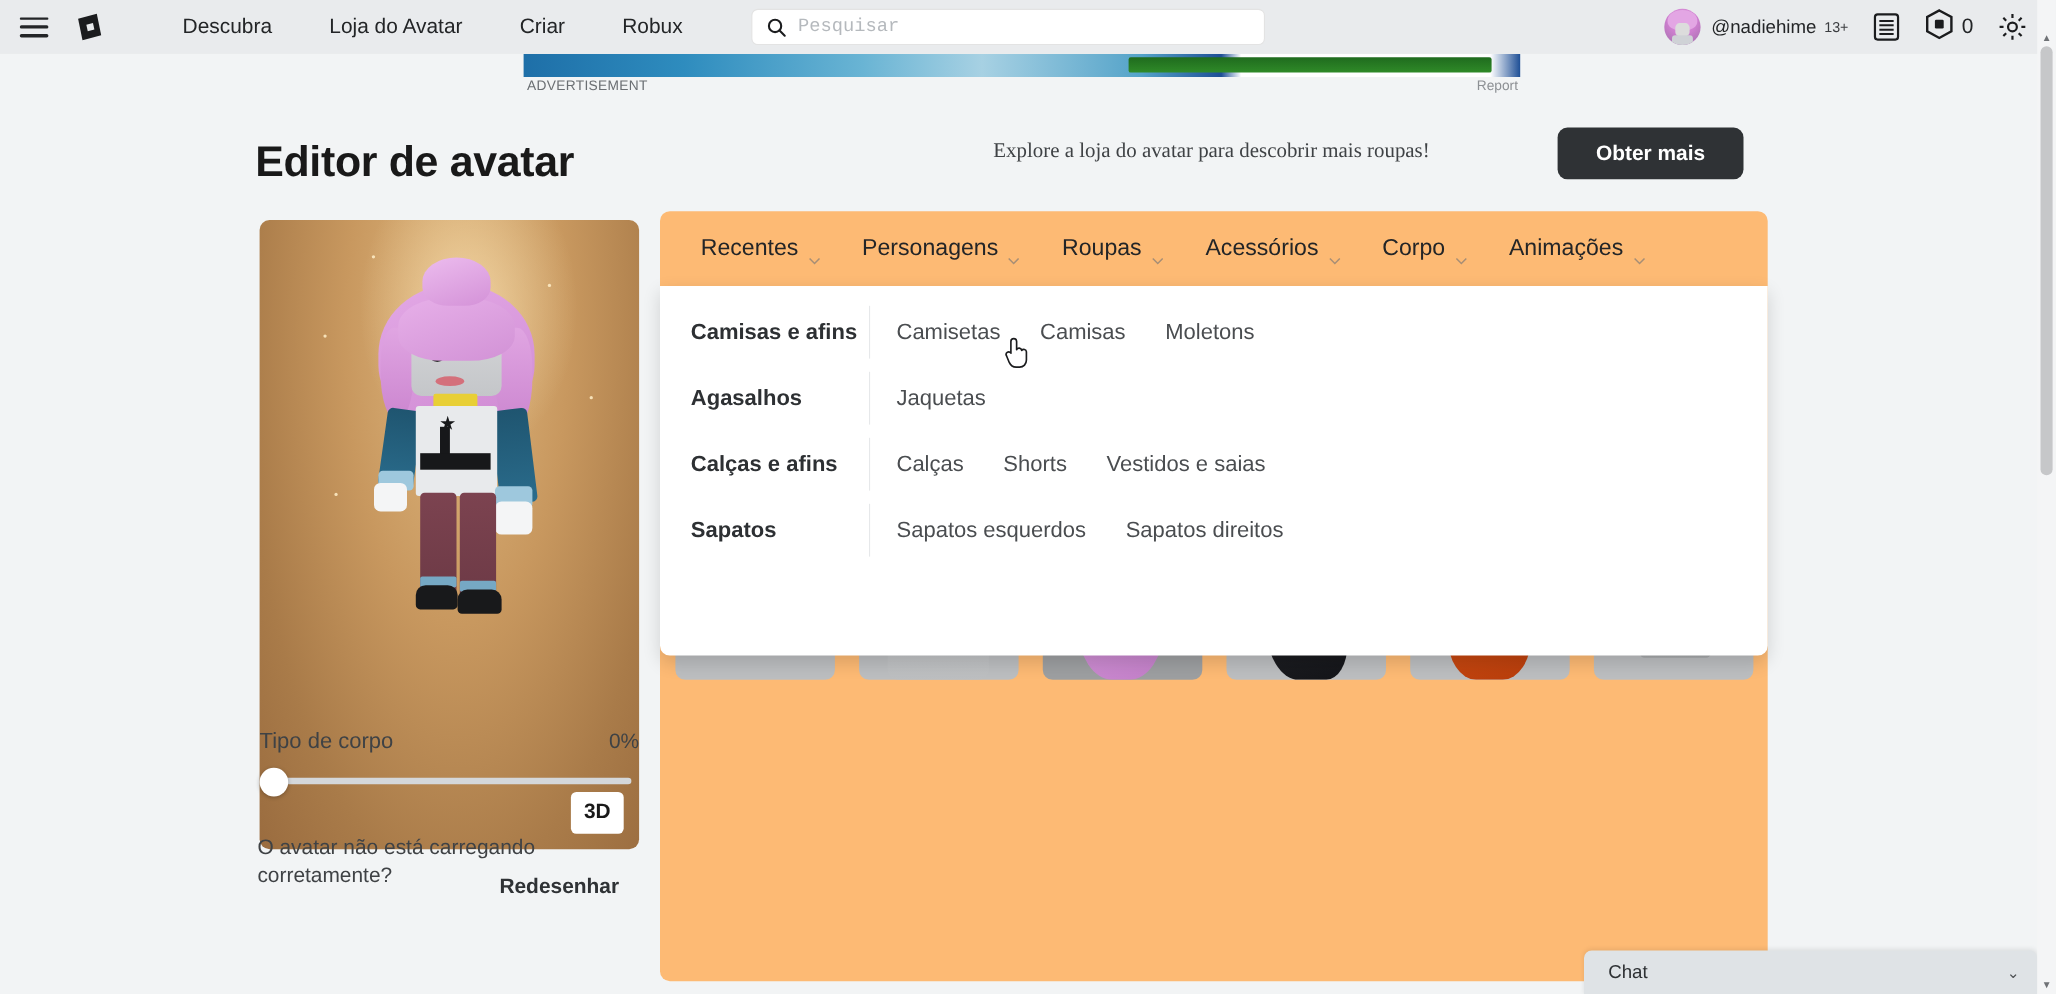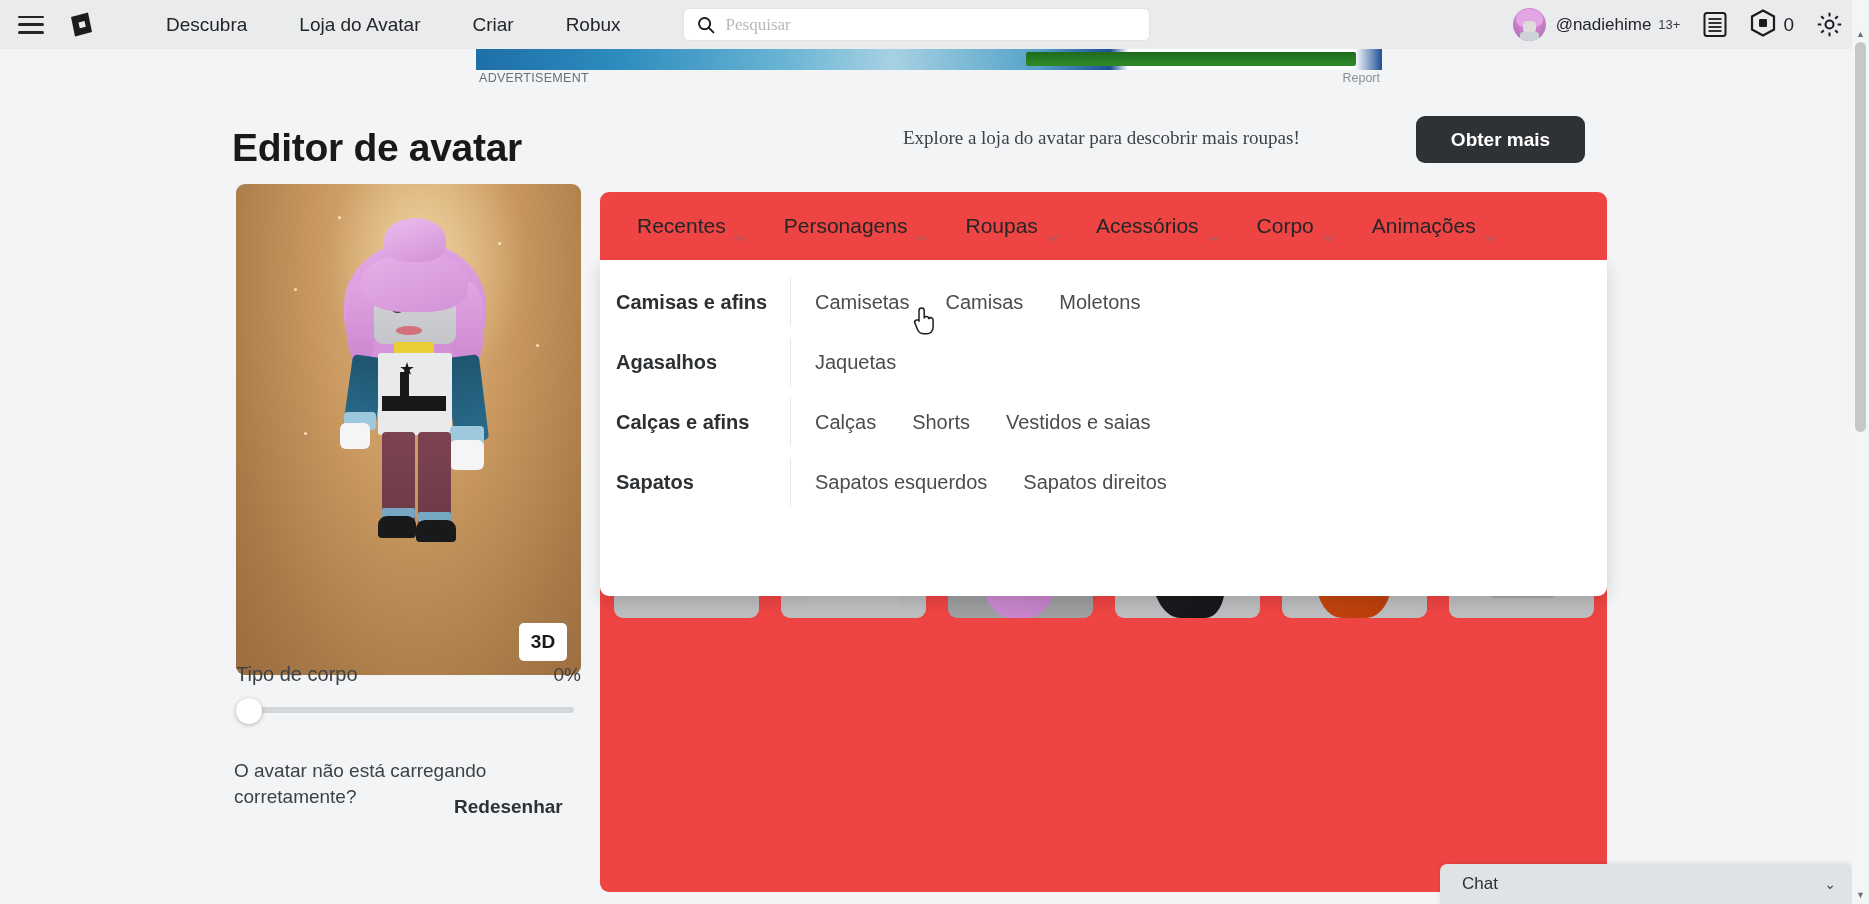--- a/index.html
+++ b/index.html
@@ -30,21 +30,21 @@
   .search-wrap {
     margin-left: 36px; position: relative;
     width: 467px; height: 33px;
     background: #fff; border-radius: 6px;
     display: flex; align-items: center;
     border: 1px solid #e3e3e3;
   }
   .search-icon { margin-left: 13px; width:18px; height:18px; flex:0 0 auto;}
   .search-input {
     border: none; outline: none; background: transparent;
-    font-family: Liberation Serif, serif;
+    font-family: Liberation Mono, monospace;
     font-size: 17px; color: #ec4899; margin-left: 11px; width: 380px;
   }
   .search-input::placeholder { color: #b5b9bd; }
   .nav-right { margin-left: auto; display: flex; align-items: center; padding-right: 26px; gap: 0; }
   .avatar-chip { display:flex; align-items:center; cursor:pointer; }
   .avatar-thumb {
     width: 33px; height: 33px; border-radius: 50%;
     background: radial-gradient(circle at 50% 30%, #e5a8e0 0%, #cf7fd0 45%, #9e6ea8 100%);
     overflow:hidden; position: relative; flex:0 0 auto;
   }
@@ -85,22 +85,22 @@
   }
   #promo-btn {
     position:absolute; top: 116px; left: 1416px;
     width: 169px; height: 47px; border-radius: 9px;
     background: #2f3235; color:#fff; border:none; cursor:pointer;
     font-family:"Liberation Sans", sans-serif; font-size:19px; font-weight:bold;
   }
 
   
   #avatar-card {
-    position:absolute; top: 184px; left: 236px;
-    width: 345px; height: 491px; border-radius: 9px;
+    position:absolute; top: 200px; left: 236px;
+    width: 345px; height: 572px; border-radius: 9px;
     background: radial-gradient(ellipse at 52% 18%, #e0b87f 0%, #c8985f 40%, #a97b49 76%, #9a6c3f 100%);
     overflow: hidden; cursor: grab;
   }
   #avatar-card .sparkle { position:absolute; width:3px; height:3px; background:#ffeec9; border-radius:50%; opacity:.85;}
   #avatar-card .glow { position:absolute; top:-60px; left:90px; width:200px; height:280px; background:radial-gradient(ellipse, rgba(255,235,190,.55), rgba(255,235,190,0) 70%); }
   .rbx { position:absolute; }
   #fig { position:absolute; left: 86px; top: 36px; width: 185px; height: 360px; }
   .hair-back { left:22px; top:22px; width:142px; height:128px; background:linear-gradient(160deg,#e3a9e6,#cf8ad3); border-radius:52% 52% 44% 44%; }
   .hair-bun  { left:62px; top:-2px;  width:62px; height:44px;  background:linear-gradient(160deg,#ecbcee,#d492d8); border-radius:50% 50% 38% 38%; }
   .head      { left:52px; top:44px;  width:82px; height:80px;  background:linear-gradient(180deg,#d8d9db,#c4c6c9); border-radius:9px;}
@@ -147,38 +147,38 @@
   #redraw-btn {
     position:absolute; top: 38px; left: 220px;
     font-size: 19px; font-weight: bold; color:#2f3235; background:none; border:none;
     cursor:pointer; font-family:"Liberation Sans", sans-serif; white-space:nowrap;
   }
 
   
   #catalog {
     position:absolute; top: 192px; left: 600px;
     width: 1007px; min-height: 700px;
-    background:#ef4444; border-radius: 9px;
+    background:#fdba74; border-radius: 9px;
   }
   #cat-tabs { display:flex; align-items:center; height: 68px; padding-left: 18px; }
   .cat-tab {
     display:flex; align-items:center; gap: 9px;
     font-size: 21px; color:#232527; padding: 0 19px; cursor:pointer; white-space:nowrap;
   }
   .chev { width:11px; height:7px; opacity:.6; }
 
   #dropdown {
     position:absolute; top: 68px; left: 0; width: 1007px;
     background:#fff; border-radius: 0 0 9px 9px;
     box-shadow: 0 6px 16px rgba(0,0,0,.14);
     padding: 12px 0 24px 0; z-index: 40;
   }
   .dd-row { display:flex; align-items:flex-start; min-height: 60px; padding: 6px 0; }
   .dd-group {
-    width: 190px; flex: 0 0 190px; padding-left: 16px;
+    width: 190px; flex: 0 0 190px; padding-left: 28px;
     font-size: 20px; font-weight: bold; color:#2d3033;
     display:flex; align-items:center; min-height: 48px; cursor:pointer;
   }
   .dd-items { display:flex; align-items:center; gap: 0; border-left: 1px solid #e6e8ea; min-height: 48px; padding-left: 6px;}
   .dd-item { font-size: 20px; color:#4a4d50; padding: 0 18px; cursor:pointer; white-space:nowrap; }
 
   
   #grid { position:absolute; top: 74px; left: 0; width: 1007px; padding: 12px 14px 0 14px; }
   .grid-row { display:flex; gap: 22px; margin-bottom: 10px; }
   .item-card { width: 145px; cursor:pointer; }

